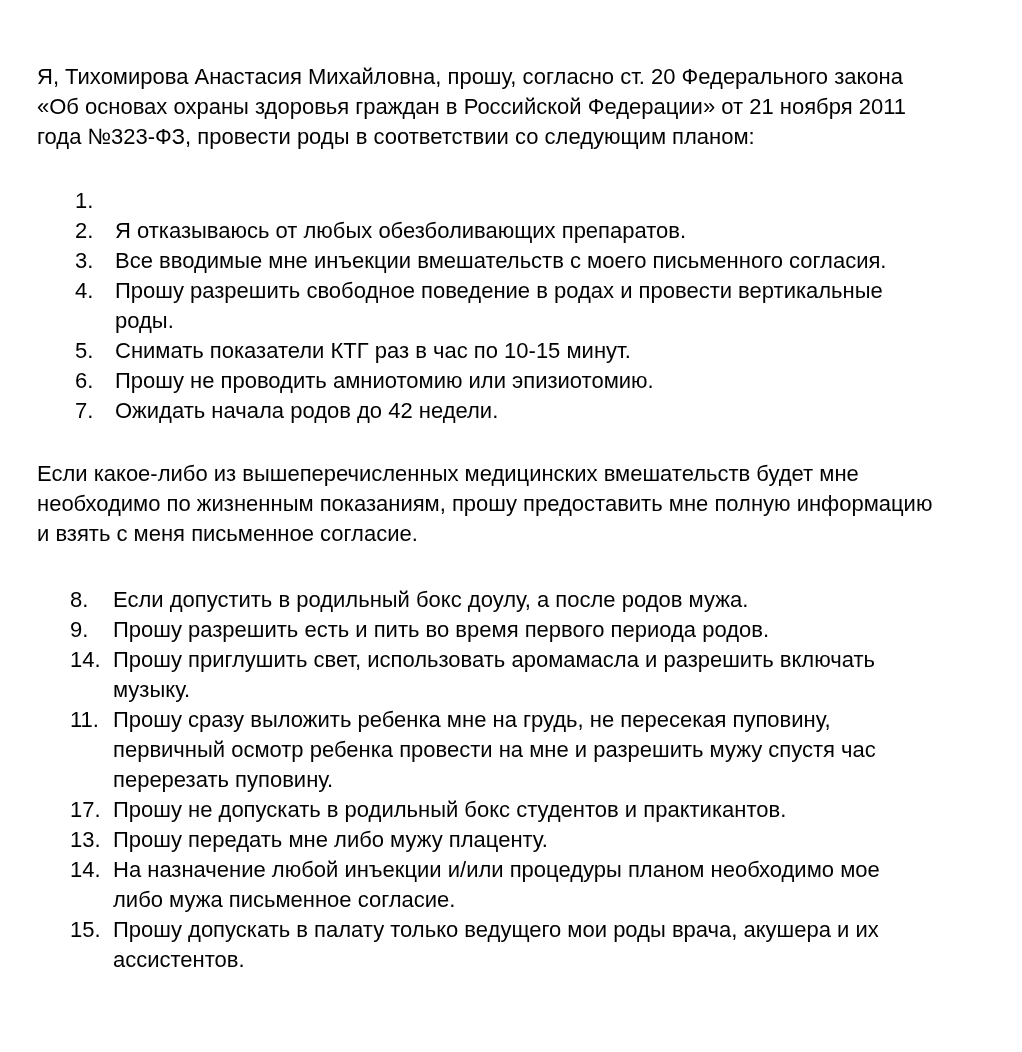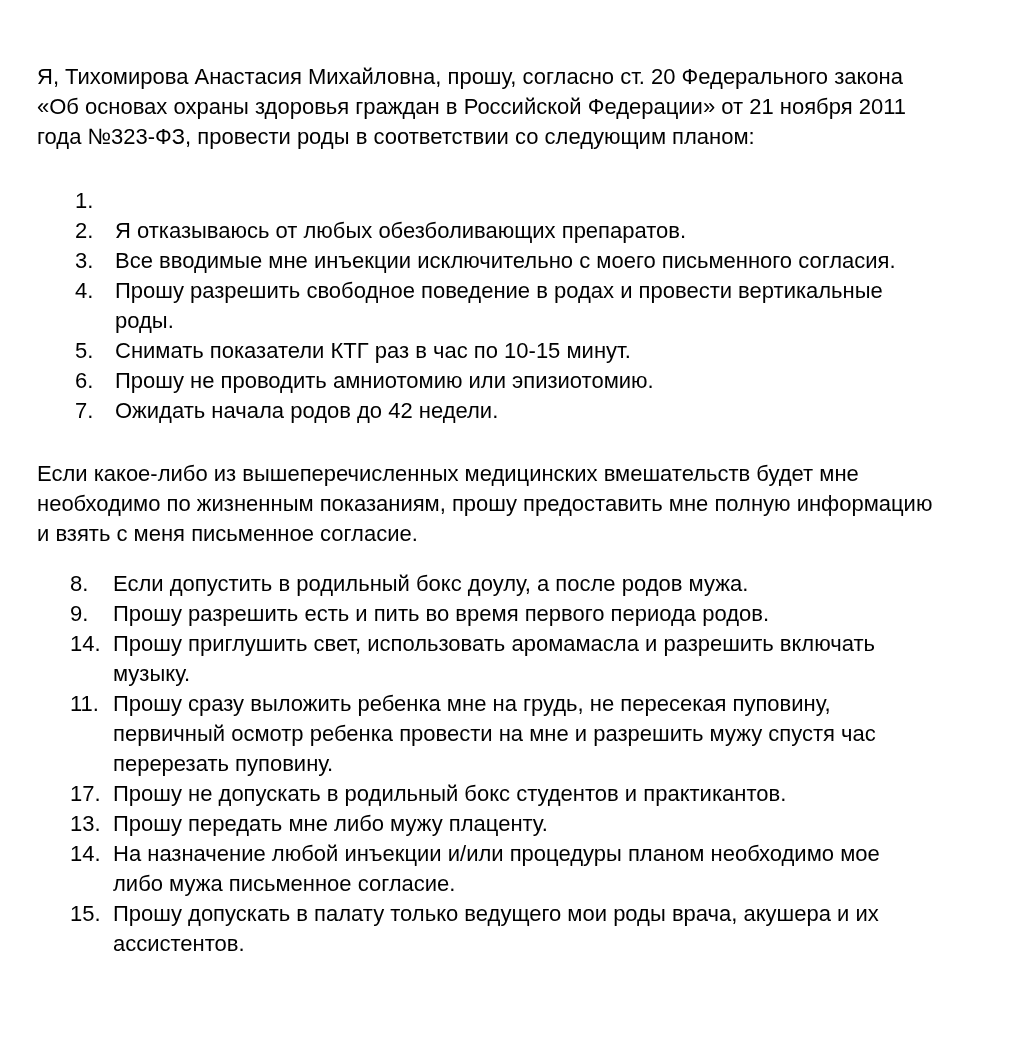--- a/index.html
+++ b/index.html
@@ -23,21 +23,21 @@
     height: 1052px;
     padding: 62px 6px 0 37px;
     background: #ffffff;
   }
   .para {
     margin: 0;
     white-space: pre-wrap;
     max-width: 952px;
   }
   .para.intro { margin-bottom: 34px; }
-  .para.conditions { margin-bottom: 20px; }
+  .para.conditions { margin-bottom: 36px; }
   .list { margin: 0; }
   .list-1 { margin-bottom: 33px; }
   .li {
     display: flex;
     align-items: flex-start;
   }
   .li .num {
     flex: 0 0 78px;
     box-sizing: border-box;
     padding-left: 38px;
@@ -68,21 +68,21 @@
         <span class="num">1.</span>
       </div>
 
       <div class="li">
         <span class="num">2.</span>
         <span class="txt">Я отказываюсь от любых обезболивающих препаратов.</span>
       </div>
 
       <div class="li">
         <span class="num">3.</span>
-        <span class="txt">Все вводимые мне инъекции исключительно с моего письменного согласия.</span>
+        <span class="txt">Все вводимые мне инъекции вмешательств с моего письменного согласия.</span>
       </div>
 
       <div class="li">
         <span class="num">4.</span>
         <span class="txt">Прошу разрешить свободное поведение в родах и провести вертикальные
 роды.</span>
       </div>
 
       <div class="li">
         <span class="num">5.</span>

